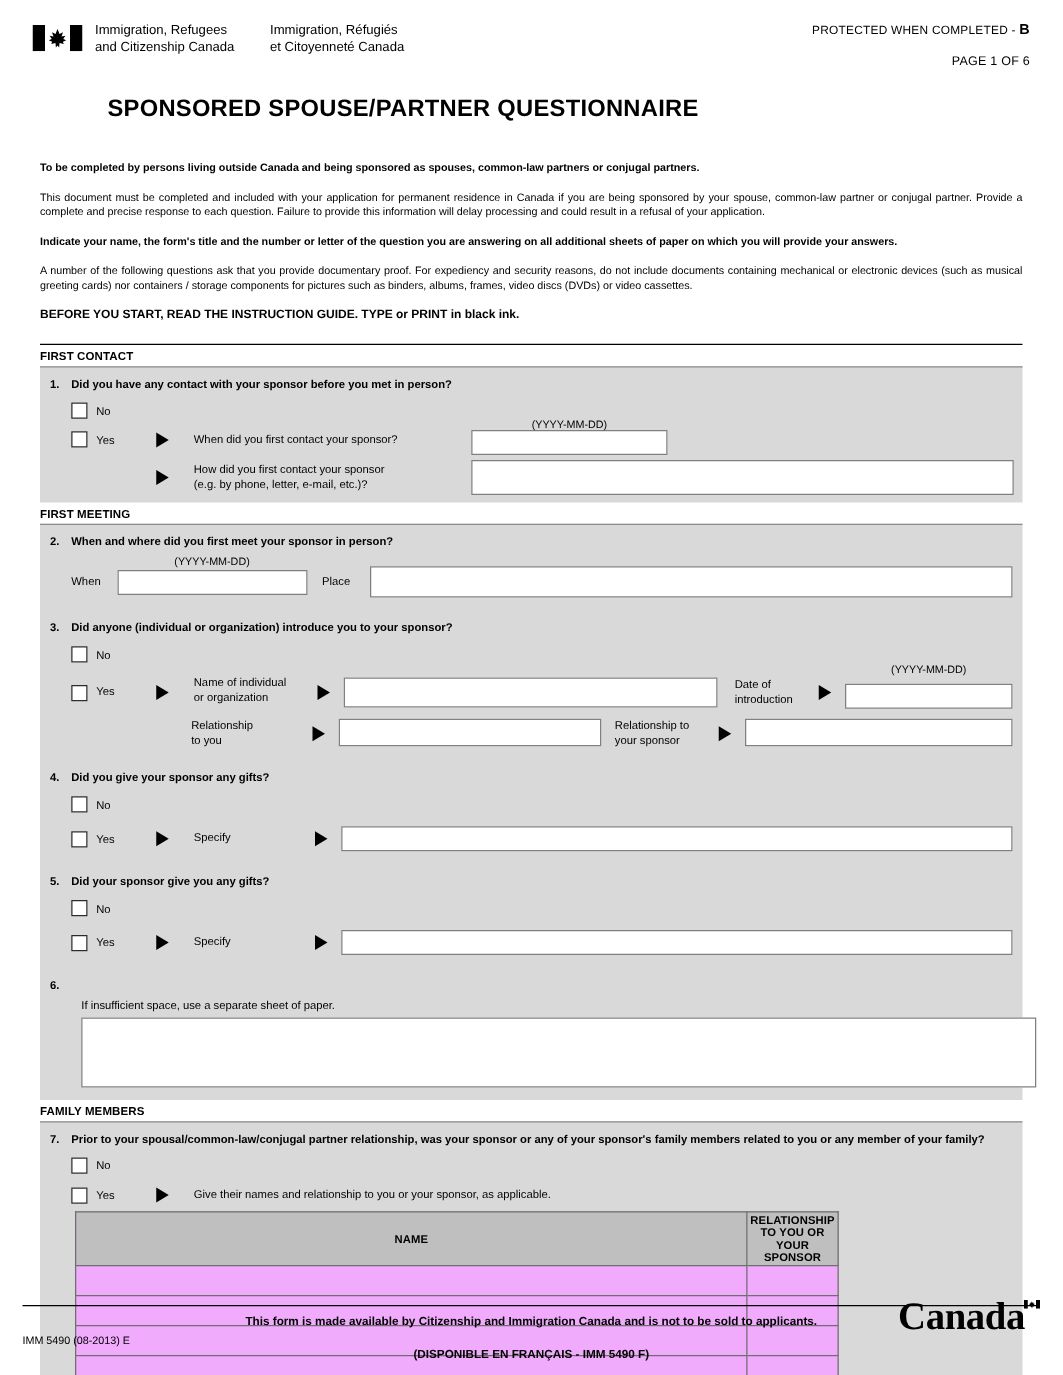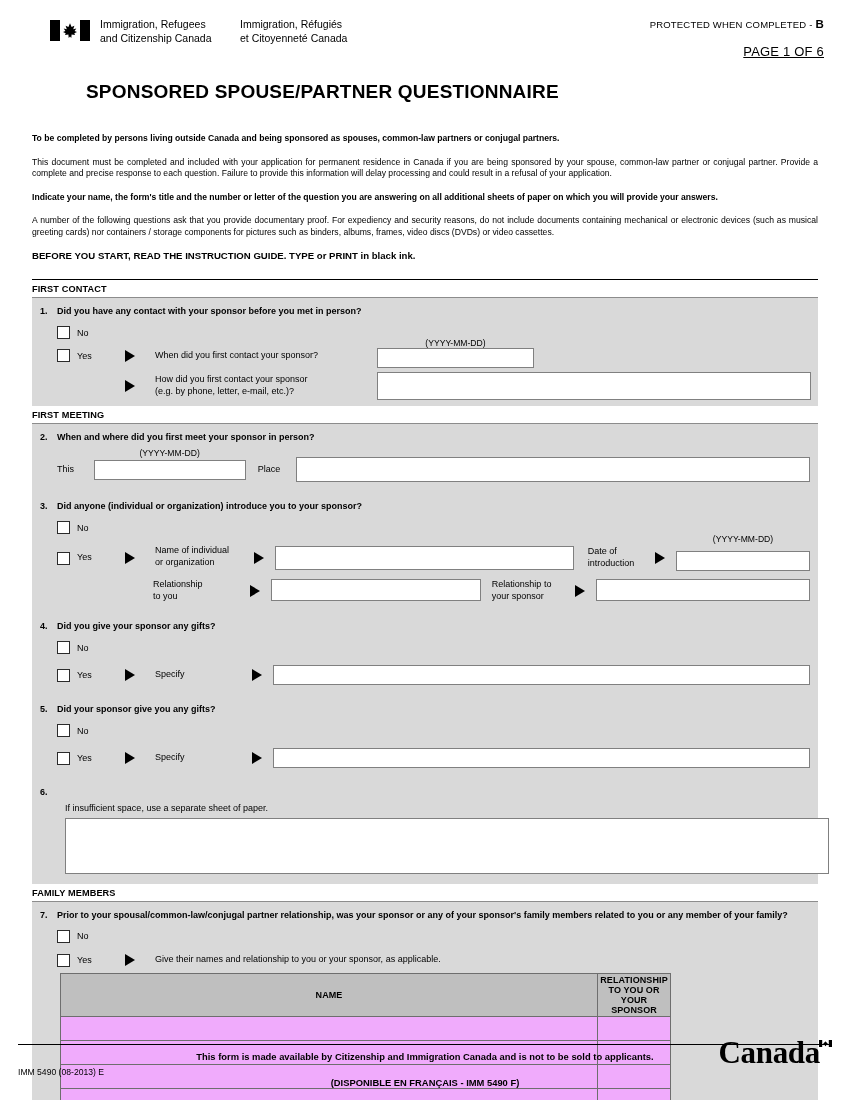--- a/index.html
+++ b/index.html
@@ -25,21 +25,20 @@
 
   
   .header {
     display: flex;
     align-items: flex-start;
     padding: 18px 8px 0 12px;
   }
   .wordmark-block {
     display: flex;
     align-items: flex-start;
-    margin-left: 24px;
   }
   .flag {
     width: 40px;
     height: 21px;
     margin-top: 2px;
     margin-right: 10px;
     flex: none;
   }
   .dept-en, .dept-fr {
     font-size: 10.5px;
@@ -53,24 +52,23 @@
     text-align: right;
     padding-right: 4px;
   }
   .protected {
     font-size: 9.5px;
     letter-spacing: .2px;
     white-space: nowrap;
   }
   .protected b { font-size: 11.5px; font-weight: bold; }
   .page-of {
-    font-size: 13px;
+    font-size: 10px;
     margin-top: 14px;
     letter-spacing: .2px;
-    text-decoration: underline;
   }
 
   .form-title {
     font-size: 19px;
     font-weight: bold;
     letter-spacing: .2px;
     margin: 22px 0 0 72px;
   }
 
   
@@ -306,21 +304,21 @@
 
   <div class="sec-title">FIRST MEETING</div>
   <div class="band" style="padding-bottom:10px;">
 
     <div class="q">
       <div class="num">2.</div>
       <div class="txt">When and where did you first meet your sponsor in person?</div>
     </div>
 
     <div class="row" style="margin-top:14px; padding-left:25px; position:relative;">
-      <div class="lbl" style="width:38px;">This</div>
+      <div class="lbl" style="width:38px;">When</div>
       <div style="position:relative;">
         <div class="datehint" style="width:152px; position:absolute; top:-12px;">(YYYY-MM-DD)</div>
         <div class="box" style="width:152px;"></div>
       </div>
       <div class="lbl" style="width:40px; margin-left:12px;">Place</div>
       <div class="box" style="width:533px; height:25px;"></div>
     </div>
 
     <div class="q" style="margin-top:11px;">
       <div class="num">3.</div>

